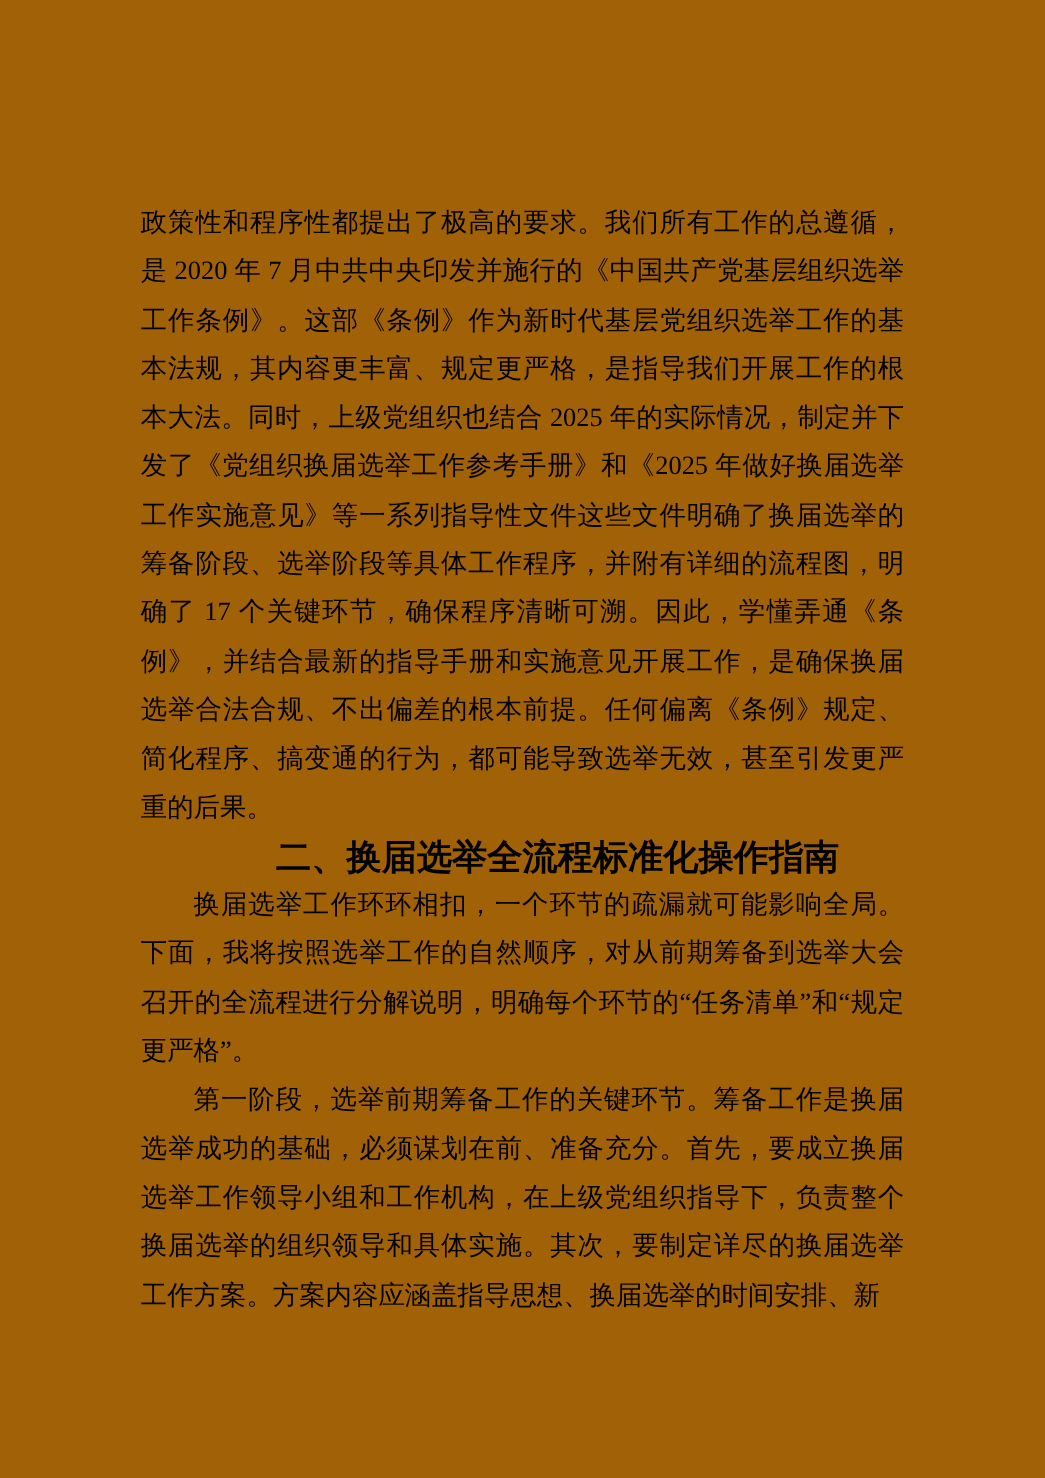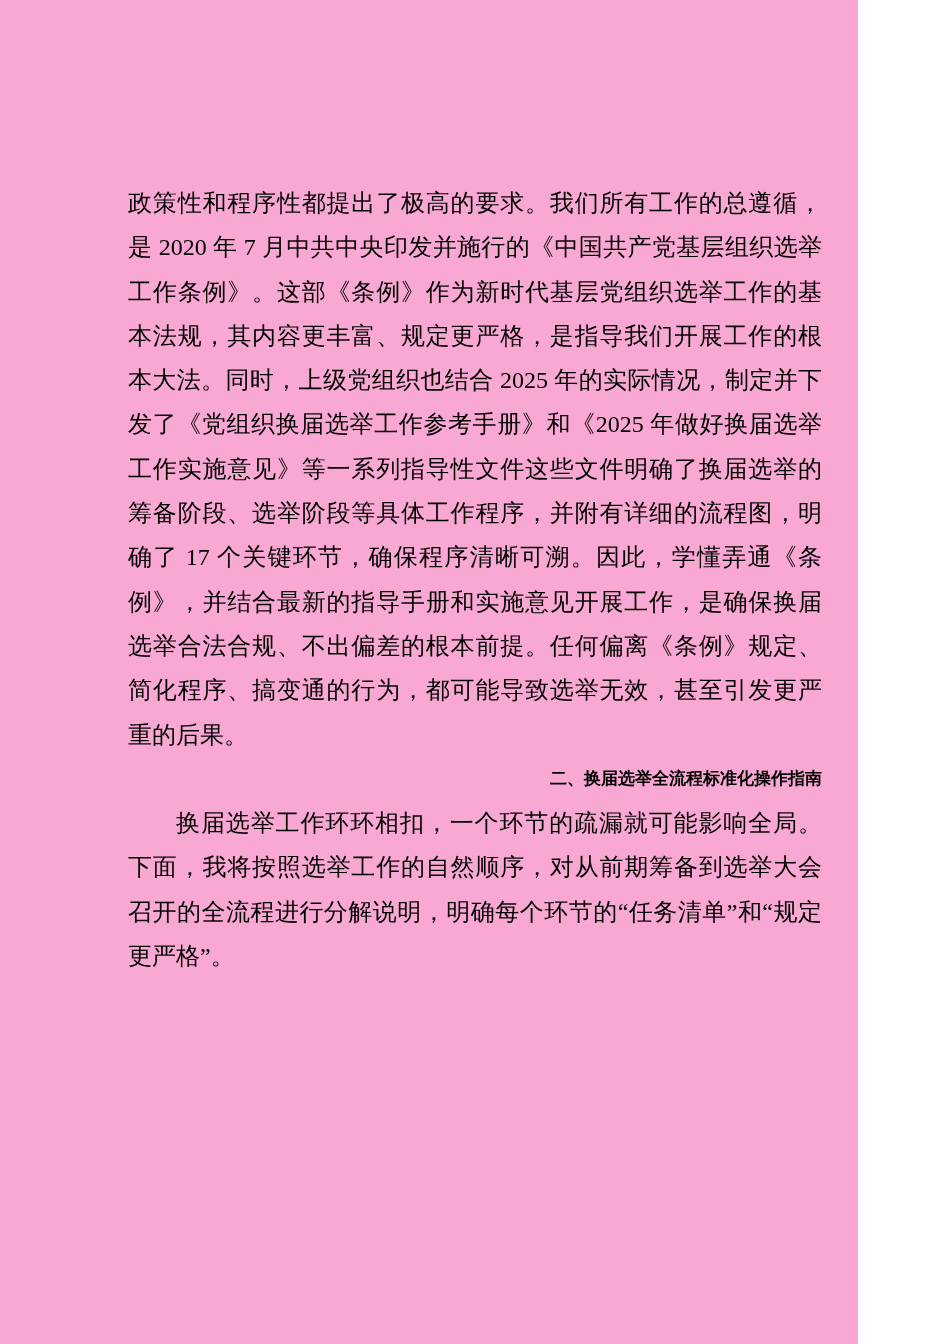--- a/index.html
+++ b/index.html
@@ -2,23 +2,23 @@
 <html><head>
 <meta charset="utf-8">
 <style>
   html, body {
     margin: 0;
     padding: 0;
     background: #ffffff;
   }
   .page {
     position: relative;
-    width: 858px;
+    width: 950px;
     height: 1344px;
-    background: #f9a8d4;
+    background: #a16207;
     overflow: hidden;
   }
   .doc-content {
     position: absolute;
     left: 128px;
     top: 181px;
     width: 694px;
     color: #000000;
     font-family: "Liberation Serif", "DejaVu Serif", serif;
     font-size: 24px;
@@ -33,28 +33,29 @@
   }
   .para {
     text-indent: 2em;
   }
   .para.no-indent {
     text-indent: 0;
   }
   .section-heading {
     font-family: "Liberation Sans", "DejaVu Sans", sans-serif;
     font-weight: bold;
-    font-size: 17px;
+    font-size: 32px;
     line-height: 44.3px;
     text-indent: 2em;
-    text-align: right;
+    text-align: center;
   }
 </style>
 </head>
 <body>
 
 <div class="page">
   <div class="doc-content">
     <p class="para no-indent">政策性和程序性都提出了极高的要求。我们所有工作的总遵循，是 2020 年 7 月中共中央印发并施行的《中国共产党基层组织选举工作条例》。这部《条例》作为新时代基层党组织选举工作的基本法规，其内容更丰富、规定更严格，是指导我们开展工作的根本大法。同时，上级党组织也结合 2025 年的实际情况，制定并下发了《党组织换届选举工作参考手册》和《2025 年做好换届选举工作实施意见》等一系列指导性文件这些文件明确了换届选举的筹备阶段、选举阶段等具体工作程序，并附有详细的流程图，明确了 17 个关键环节，确保程序清晰可溯。因此，学懂弄通《条例》，并结合最新的指导手册和实施意见开展工作，是确保换届选举合法合规、不出偏差的根本前提。任何偏离《条例》规定、简化程序、搞变通的行为，都可能导致选举无效，甚至引发更严重的后果。</p>
     <h2 class="section-heading">二、换届选举全流程标准化操作指南</h2>
     <p class="para">换届选举工作环环相扣，一个环节的疏漏就可能影响全局。下面，我将按照选举工作的自然顺序，对从前期筹备到选举大会召开的全流程进行分解说明，明确每个环节的“任务清单”和“规定更严格”。</p>
+    <p class="para">第一阶段，选举前期筹备工作的关键环节。筹备工作是换届选举成功的基础，必须谋划在前、准备充分。首先，要成立换届选举工作领导小组和工作机构，在上级党组织指导下，负责整个换届选举的组织领导和具体实施。其次，要制定详尽的换届选举工作方案。方案内容应涵盖指导思想、换届选举的时间安排、新</p>
   </div>
 </div>
 
 </body></html>

